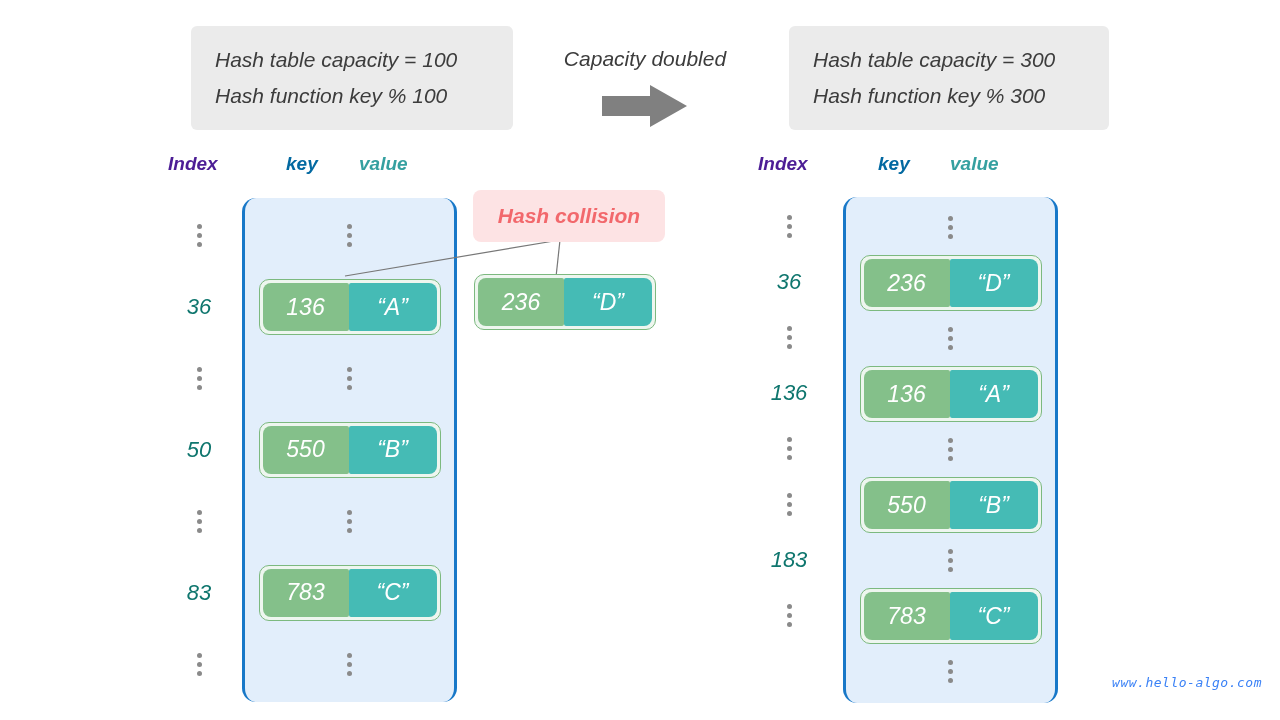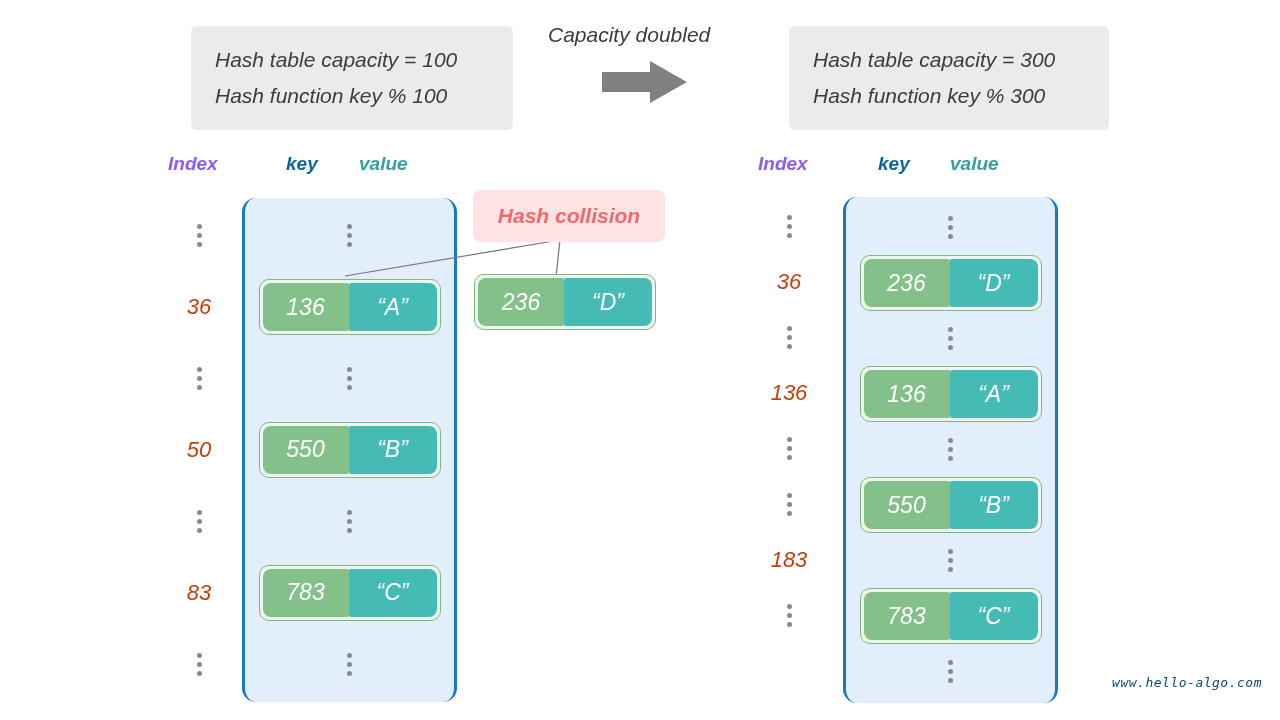--- a/index.html
+++ b/index.html
@@ -21,41 +21,42 @@
     font-size: 21px;
     line-height: 36px;
     white-space: nowrap;
   }
   #caption-left  { left: 191px; top: 26px; width: 322px; }
   #caption-right { left: 789px; top: 26px; width: 320px; }
 
   
   #transition {
     position: absolute;
-    left: 548px; top: 20px;
+    left: 548px; top: 44px;
     width: 194px;
+    text-align: center;
   }
   #transition .t-label {
     font-size: 21px;
     color: #3c3c3c;
     line-height: 30px;
     white-space: nowrap;
   }
   #arrow-wrap { margin-top: 10px; display: flex; justify-content: center; }
 
   
   .col-headers { position: absolute; height: 28px; }
   .col-headers .h {
     position: absolute;
     font-size: 19px;
     font-weight: bold;
     line-height: 28px;
     white-space: nowrap;
   }
-  .h-index { color: #8b5cf6; }
+  .h-index { color: #4c1d95; }
   .h-key   { color: #0369a1; }
   .h-value { color: #35a0a0; }
 
   #headers-left  { left: 160px; top: 150px; width: 300px; }
   #headers-left  .h-index { left: 8px; }
   #headers-left  .h-key   { left: 126px; }
   #headers-left  .h-value { left: 199px; }
 
   #headers-right { left: 750px; top: 150px; width: 300px; }
   #headers-right .h-index { left: 8px; }
@@ -66,21 +67,21 @@
   .index-col {
     position: absolute;
     width: 78px;
     display: flex;
     flex-direction: column;
   }
   .index-cell {
     display: flex;
     align-items: center;
     justify-content: center;
-    color: #c2410c;
+    color: #0f766e;
     font-size: 22px;
   }
 
   
   .vdots {
     display: inline-flex;
     flex-direction: column;
     align-items: center;
     justify-content: center;
     gap: 4px;
@@ -163,21 +164,21 @@
     position: absolute;
     left: 0; top: 0;
     width: 1280px; height: 720px;
     pointer-events: none;
   }
 
   
   #watermark {
     position: absolute;
     right: 18px; bottom: 30px;
-    color: #0c4a6e;
+    color: #3b82f6;
     font-size: 13px;
     font-family: "DejaVu Sans Mono", monospace;
     letter-spacing: 0.5px;
   }
 </style>
 </head>
 <body>
 
 <div id="stage">
 

